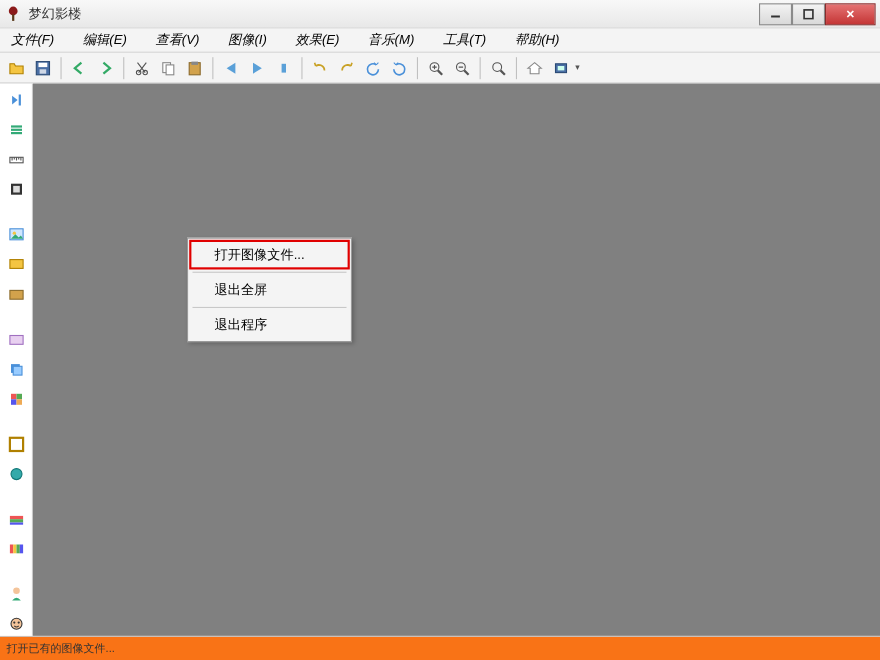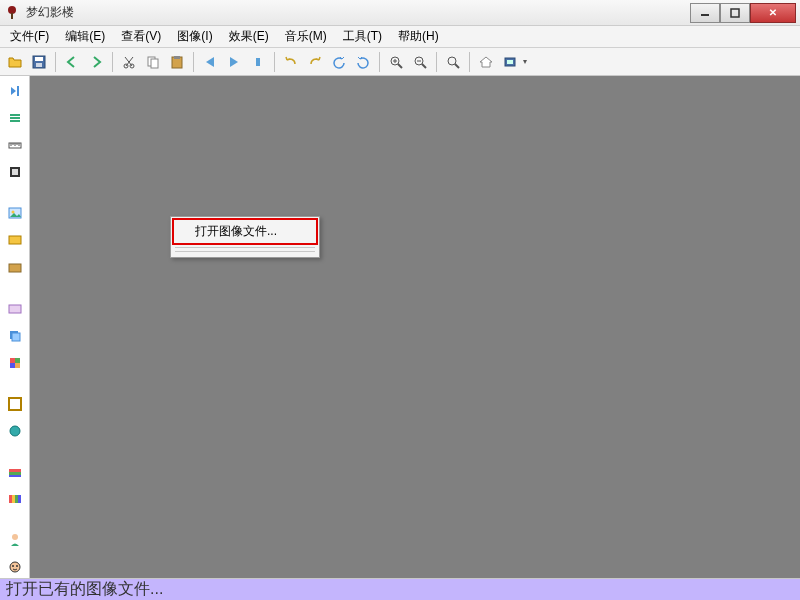--- a/index.html
+++ b/index.html
@@ -9,21 +9,21 @@
   .titlebar { height: 26px; background: linear-gradient(to bottom, #f8f8f8, #e8e8e8); border-bottom: 1px solid #ccc; display: flex; align-items: center; padding: 0 4px; }
   .app-icon { width: 16px; height: 16px; margin-right: 6px; display: flex; align-items: center; justify-content: center; }
   .app-icon svg { display: block; }
   .title-text { flex: 1; font-size: 12px; color: #333; }
   .win-controls { display: flex; gap: 0; }
   .win-btn { width: 30px; height: 20px; border: 1px solid #8a8a8a; background: linear-gradient(#f3f3f3,#d9d9d9); display: flex; align-items: center; justify-content: center; font-size: 10px; cursor: pointer; }
   .win-btn.close { background: linear-gradient(#e57373,#c43535); border-color: #8a2a2a; color: #fff; width: 46px; }
   .win-btn.close span { font-weight: bold; }
 
   
-  .menubar { height: 22px; background: #f4f4f4; border-bottom: 1px solid #d0d0d0; display: flex; align-items: center; padding: 0 4px; gap: 4px; }
+  .menubar { height: 22px; background: #f4f4f4; border-bottom: 1px solid #d0d0d0; display: flex; align-items: center; padding: 0 4px; gap: 14px; font-style: italic; }
   .menu-item { padding: 2px 6px; cursor: default; font-size: 12px; }
 
   
   .toolbar { height: 28px; background: #f4f4f4; border-bottom: 1px solid #c8c8c8; display: flex; align-items: center; padding: 0 4px; gap: 2px; }
   .tool-btn { width: 22px; height: 22px; display: flex; align-items: center; justify-content: center; cursor: pointer; border: 1px solid transparent; }
   .tool-sep { width: 1px; height: 20px; background: #c0c0c0; margin: 0 3px; }
   .tool-btn svg { display: block; }
   .tool-dd { display: flex; align-items: center; }
   .tool-dd-arrow { width: 8px; height: 22px; display:flex; align-items:center; justify-content:center; font-size:8px; color:#555; }
 
@@ -34,21 +34,21 @@
   .canvas { flex: 1; background: #808080; position: relative; }
 
   
   .context-menu { position: absolute; background: #f4f4f4; border: 1px solid #9a9a9a; box-shadow: 2px 2px 4px rgba(0,0,0,0.25); padding: 2px; font-size: 12px; min-width: 150px; }
   .ctx-item { padding: 4px 20px 4px 22px; cursor: default; position: relative; }
   .ctx-item.highlight { outline: 2px solid #e00000; outline-offset: -1px; }
   .ctx-sep { height: 1px; background: #c8c8c8; margin: 3px 2px; }
   .ctx-submenu-arrow { position: absolute; right: 6px; top: 50%; transform: translateY(-50%); font-size: 10px; }
 
   
-  .statusbar { height: 22px; background: #c4b5fd; border-top: 1px solid #c8c8c8; display: flex; align-items: center; padding: 0 6px; font-size: 16px; color: #333; }
+  .statusbar { height: 22px; background: #f97316; border-top: 1px solid #c8c8c8; display: flex; align-items: center; padding: 0 6px; font-size: 10px; color: #333; }
 
 </style>
 </head>
 <body>
 
 <div class="titlebar">
   <span class="app-icon">
     <svg width="16" height="16" viewBox="0 0 16 16">
         <circle cx="8" cy="5" r="4" fill="#8b1a1a"></circle>
         <rect x="7" y="8" width="2" height="6" fill="#5a3a1a"></rect>
@@ -318,20 +318,22 @@
           <path d="M6 10 q2 2 4 0" fill="none" stroke="#333"></path>
         </svg>
       </div>
   </div>
 
   <div class="canvas">
 
     <div class="context-menu" style="left:140px; top:140px;">
       <div class="ctx-item highlight"><span>打开图像文件...</span></div>
       <div class="ctx-sep"></div>
+      <div class="ctx-item"><span>退出全屏</span></div>
       <div class="ctx-sep"></div>
+      <div class="ctx-item"><span>退出程序</span></div>
     </div>
   </div>
 </div>
 
 <div class="statusbar">
   <span>打开已有的图像文件...</span>
 </div>
 
 </body></html>

